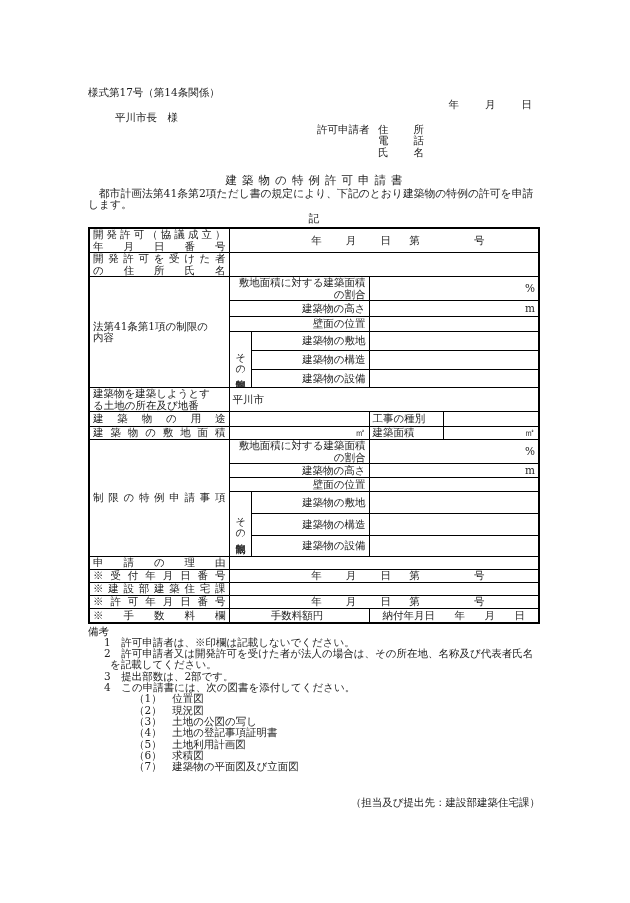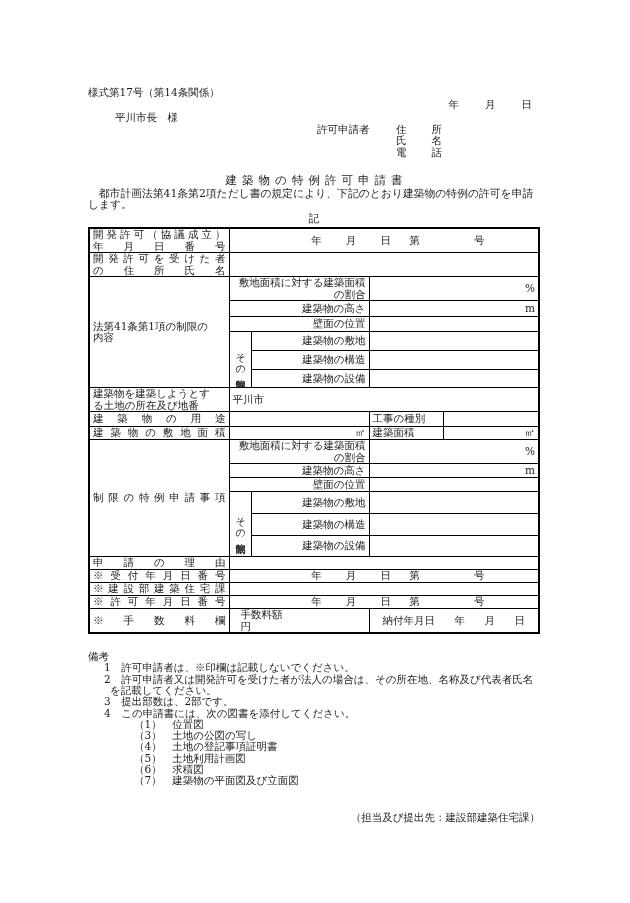--- a/index.html
+++ b/index.html
@@ -11,21 +11,21 @@
     font-family:"DejaVu Serif","Liberation Serif",serif;
     box-sizing:border-box;
     padding:86px 90px 0 88px;
     overflow:hidden;
   }
   .form-no{font-size:10.5px;line-height:12px;}
   .date-line{display:flex;justify-content:flex-end;gap:26px;font-size:10.5px;line-height:12px;padding-right:8px;margin-top:0;}
   .addressee{font-size:10.5px;line-height:12px;margin-left:27px;margin-top:1px;}
   .applicant{margin-left:229px;font-size:10.5px;line-height:11.3px;margin-top:1px;}
   .app-row{display:flex;}
-  .app-label{display:inline-block;min-width:55px;margin-right:24px;}
+  .app-label{display:inline-block;min-width:55px;margin-right:6px;}
   .app-field{display:inline-block;width:46px;text-align:justify;text-align-last:justify;}
   .doc-title{text-align:center;font-size:11.5px;letter-spacing:5px;padding-left:5px;line-height:13px;margin-top:16px;}
   .intro{font-size:10.8px;line-height:11.6px;margin-top:1px;}
   .ki{text-align:center;font-size:10.8px;line-height:12px;margin-top:2px;}
 
   table.app{
     border-collapse:collapse;
     table-layout:fixed;
     width:452px;
     margin-top:2px;
@@ -48,27 +48,27 @@
   td.unit-sq2{text-align:right;padding-right:12px;}
   td.vcell{padding:0;}
   .vtext{writing-mode:vertical-rl;text-orientation:upright;margin:0 auto;line-height:1;font-size:10px;letter-spacing:1px;}
   .ymd{display:flex;}
   .ymd span:nth-child(1){margin-left:26%;}
   .ymd span:nth-child(2){margin-left:8%;}
   .ymd span:nth-child(3){margin-left:8%;}
   .ymd span:nth-child(4){margin-left:6%;}
   .ymd span:nth-child(5){margin-left:18%;}
   td.feecell{padding:0;}
-  .fee{display:flex;justify-content:center;padding:0 12px 0 8px;flex-direction:column;}
+  .fee{display:flex;justify-content:center;padding:0 12px 0 8px;}
   .pay{display:flex;padding:0 10px 0 10px;}
   .pay .tk{margin-left:auto;}
   td.loc{padding-left:14px;}
   td.slbl{padding-left:8px;}
 
-  .notes{font-size:10.5px;line-height:11.3px;margin-top:17px;}
+  .notes{font-size:10.5px;line-height:11.3px;margin-top:2px;}
   .note-items{padding-left:16px;}
   .note-item{padding-left:6px;text-indent:-6px;}
   .attachments{padding-left:30px;}
   .doc-footer{text-align:right;font-size:10.5px;margin-top:24px;}
 </style>
 </head>
 <body>
 
 <div class="page">
 
@@ -82,25 +82,25 @@
 
   <div class="addressee">平川市長　様</div>
 
   <div class="applicant">
     <div class="app-row">
       <span class="app-label">許可申請者</span>
       <span class="app-field">住　所</span>
     </div>
     <div class="app-row">
       <span class="app-label"></span>
-      <span class="app-field">氏　名</span>
+      <span class="app-field">電　話</span>
     </div>
     <div class="app-row">
       <span class="app-label"></span>
-      <span class="app-field">電　話</span>
+      <span class="app-field">氏　名</span>
     </div>
   </div>
 
   <div class="doc-title">建築物の特例許可申請書</div>
   <div class="intro">　都市計画法第41条第2項ただし書の規定により、下記のとおり建築物の特例の許可を申請します。</div>
   <div class="ki">記</div>
 
   <table class="app">
     <colgroup>
         <col style="width:140px">
@@ -292,20 +292,21 @@
 
   <div class="notes">
     <div>備考</div>
     <div class="note-items">
       <div class="note-item">1　許可申請者は、※印欄は記載しないでください。</div>
       <div class="note-item">2　許可申請者又は開発許可を受けた者が法人の場合は、その所在地、名称及び代表者氏名を記載してください。</div>
       <div class="note-item">3　提出部数は、2部です。</div>
       <div class="note-item">4　この申請書には、次の図書を添付してください。</div>
       <div class="attachments">
         <div>（1）　位置図</div>
+        <div>（2）　現況図</div>
         <div>（3）　土地の公図の写し</div>
         <div>（4）　土地の登記事項証明書</div>
         <div>（5）　土地利用計画図</div>
         <div>（6）　求積図</div>
         <div>（7）　建築物の平面図及び立面図</div>
       </div>
     </div>
   </div>
 
   <div class="doc-footer">（担当及び提出先：建設部建築住宅課）</div>

